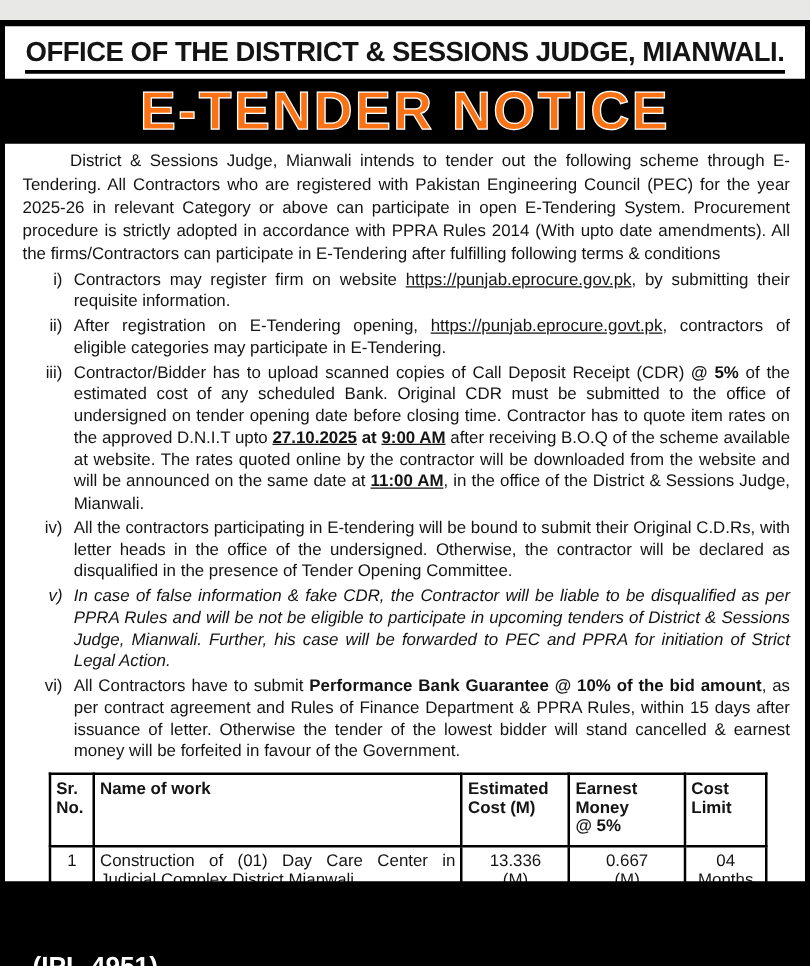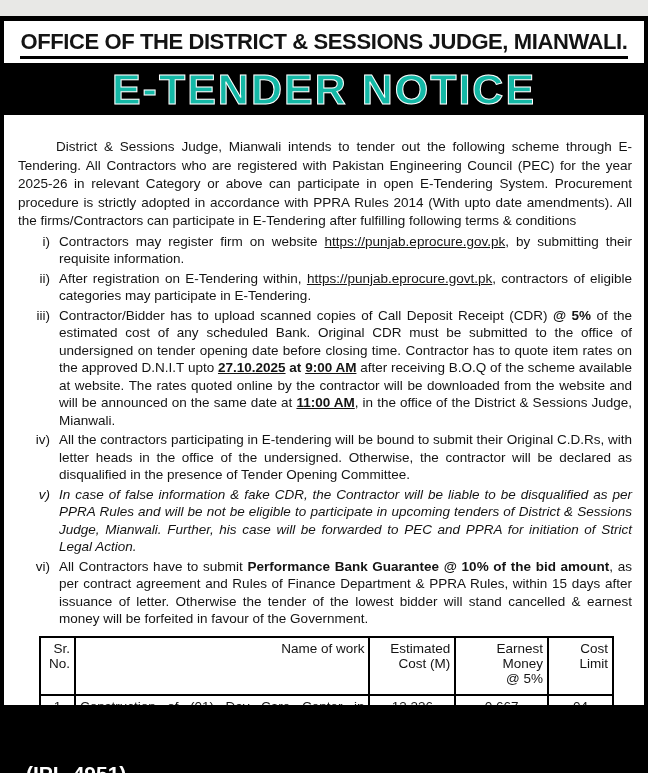--- a/index.html
+++ b/index.html
@@ -26,31 +26,31 @@
     font-size:22px;
     font-weight:bold;
     letter-spacing:-0.4px;
     border-bottom:3px solid #000;
     padding-bottom:1px;
     white-space:nowrap;
   }
   
   .title-banner {
     background:#000;
-    color:#14b8a6;
+    color:#f97316;
     height:52px;
     line-height:52px;
     text-align:center;
     font-size:43px;
     font-weight:bold;
     letter-spacing:2px;
     -webkit-text-stroke:1px #fff;
   }
   
-  .content { padding:23px 12px 0 14px; }
+  .content { padding:5px 12px 0 14px; }
   .intro {
     font-size:13.5px;
     line-height:18.5px;
     text-align:justify;
     text-indent:38px;
   }
   .terms { margin-top:2px; }
   .term { display:flex; font-size:13.5px; line-height:17.5px; margin-top:2px; }
   .term-num { width:32px; min-width:32px; text-align:right; }
   .term-text { flex:1; padding-left:9px; text-align:justify; }
@@ -63,21 +63,21 @@
     width:575px;
     border-collapse:collapse;
     font-size:13.5px;
   }
   table.works th, table.works td {
     border:2px solid #000;
     vertical-align:top;
     padding:3px 4px;
     white-space:pre-line;
   }
-  table.works th { font-weight:normal; text-align:right; }
+  table.works th { font-weight:bold; text-align:left; }
   th.c-cost, th.c-earnest, th.c-time,
   td.c-cost, td.c-earnest, td.c-time, td.c-sr { text-align:center; }
   th.c-sr { width:35px; }
   th.c-name { width:296px; }
   th.c-cost { width:86px; height:58px; }
   th.c-earnest { width:93px; }
   th.c-time { width:65px; }
   td.c-name { text-align:justify; }
   tbody td { height:42px; }
   
@@ -120,21 +120,21 @@
 
     <p class="intro">District &amp; Sessions Judge, Mianwali intends to tender out the following scheme through E-Tendering. All Contractors who are registered with Pakistan Engineering Council (PEC) for the year 2025-26 in relevant Category or above can participate in open E-Tendering System. Procurement procedure is strictly adopted in accordance with PPRA Rules 2014 (With upto date amendments). All the firms/Contractors can participate in E-Tendering after fulfilling following terms &amp; conditions</p>
 
     <div class="terms">
       <div class="term">
         <span class="term-num">i)</span>
         <span class="term-text"><span>Contractors may register firm on website </span><span class="su">https://punjab.eprocure.gov.pk</span><span>, by submitting their requisite information.</span></span>
       </div>
       <div class="term">
         <span class="term-num">ii)</span>
-        <span class="term-text"><span>After registration on E-Tendering within, </span><span class="su">https://punjab.eprocure.govt.pk</span><span>, contractors of eligible categories may participate in E-Tendering.</span></span>
+        <span class="term-text"><span>After registration on E-Tendering opening, </span><span class="su">https://punjab.eprocure.govt.pk</span><span>, contractors of eligible categories may participate in E-Tendering.</span></span>
       </div>
       <div class="term">
         <span class="term-num">iii)</span>
         <span class="term-text"><span>Contractor/Bidder has to upload scanned copies of Call Deposit Receipt (CDR) </span><span class="sb">@ 5%</span><span> of the estimated cost of any scheduled Bank. Original CDR must be submitted to the office of undersigned on tender opening date before closing time. Contractor has to quote item rates on the approved D.N.I.T upto </span><span class="sb su">27.10.2025</span><span class="sb"> at </span><span class="sb su">9:00 AM</span><span> after receiving B.O.Q of the scheme available at website. The rates quoted online by the contractor will be downloaded from the website and will be announced on the same date at </span><span class="sb su">11:00 AM</span><span>, in the office of the District &amp; Sessions Judge, Mianwali.</span></span>
       </div>
       <div class="term">
         <span class="term-num">iv)</span>
         <span class="term-text"><span>All the contractors participating in E-tendering will be bound to submit their Original C.D.Rs, with letter heads in the office of the undersigned. Otherwise, the contractor will be declared as disqualified in the presence of Tender Opening Committee.</span></span>
       </div>
       <div class="term">

